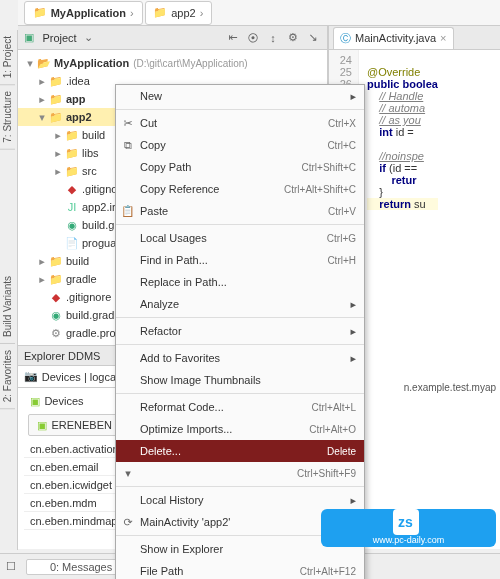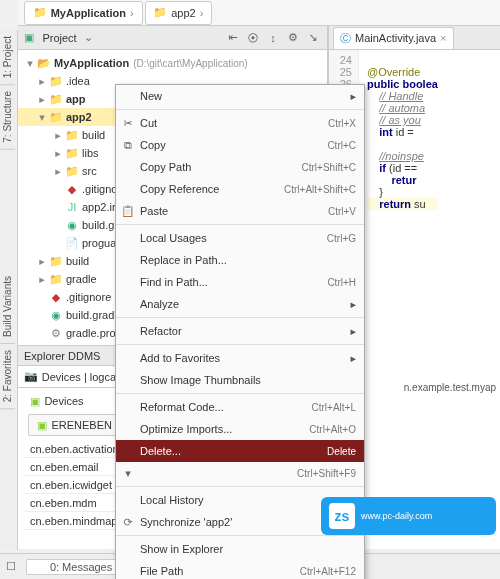--- a/index.html
+++ b/index.html
@@ -55,21 +55,21 @@
 .ctx-item .sub-arrow { margin-left: auto; color: #555; }
 .ctx-item .item-icon { position: absolute; left: 4px; width: 16px; text-align: center; color: #666; }
 .ctx-item.sel { background: #7f1d1d; color: #fff; }
 .ctx-item.sel .shortcut { color: #fff; }
 .ctx-sep { height: 1px; background: #ddd; margin: 2px 0; }
 
 .footer { position: absolute; left: 0; right: 0; bottom: 0; height: 26px; background: #eee; border-top: 1px solid #ccc; display: flex; align-items: center; padding: 0 6px; gap: 10px; font-size: 10px; color: #555; }
 .footer .badge { background: #fff; border:1px solid #ccc; padding: 1px 23px; border-radius: 2px; }
 .footer .checkbox { width:11px; height:11px; border:1px solid #888; display:inline-block; margin-right:4px; vertical-align: middle; }
 
-.wm { position: absolute; right: 4px; bottom: 44px; width: 175px; height: 38px; background: #1ea0f0; color: #fff; border-radius: 6px; display: flex; align-items: center; z-index: 200; padding: 0 8px; }
+.wm { position: absolute; right: 4px; bottom: 32px; width: 175px; height: 38px; background: #1ea0f0; color: #fff; border-radius: 6px; display: flex; align-items: center; z-index: 200; padding: 0 8px; flex-direction: column; }
 .wm .badge-square { width: 26px; height: 26px; background: #fff; color: #1ea0f0; border-radius: 4px; display:flex; align-items:center; justify-content:center; font-weight: bold; margin-right: 6px; font-size: 14px; }
 .wm .cn { font-size: 15px; font-weight: bold; line-height: 1; }
 .wm .url { font-size: 9px; }
 </style>
 </head>
 <body>
 
 <div class="side-tabs-left">
   <div class="side-tab">1: Project</div>
   <div class="side-tab">7: Structure</div>
@@ -274,25 +274,25 @@
       <span class="item-icon">📋</span>
       <span>Paste</span>
       <span class="shortcut">Ctrl+V</span>
     </div>
   <div class="ctx-sep"></div>
   <div class="ctx-item">
       <span>Local Usages</span>
       <span class="shortcut">Ctrl+G</span>
     </div>
   <div class="ctx-item">
-      <span>Replace in Path...</span>
-    </div>
-  <div class="ctx-item">
       <span>Find in Path...</span>
       <span class="shortcut">Ctrl+H</span>
+    </div>
+  <div class="ctx-item">
+      <span>Replace in Path...</span>
     </div>
   <div class="ctx-item">
       <span>Analyze</span>
       <span class="sub-arrow">▸</span>
     </div>
   <div class="ctx-sep"></div>
   <div class="ctx-item">
       <span>Refactor</span>
       <span class="sub-arrow">▸</span>
     </div>
@@ -321,21 +321,21 @@
       <span class="item-icon">▾</span>
       <span class="shortcut">Ctrl+Shift+F9</span>
     </div>
   <div class="ctx-sep"></div>
   <div class="ctx-item">
       <span>Local History</span>
       <span class="sub-arrow">▸</span>
     </div>
   <div class="ctx-item">
       <span class="item-icon">⟳</span>
-      <span>Synchronize 'app2'</span>
+      <span>MainActivity 'app2'</span>
     </div>
   <div class="ctx-sep"></div>
   <div class="ctx-item">
       <span>Show in Explorer</span>
     </div>
   <div class="ctx-item">
       <span>File Path</span>
       <span class="shortcut">Ctrl+Alt+F12</span>
     </div>
 

